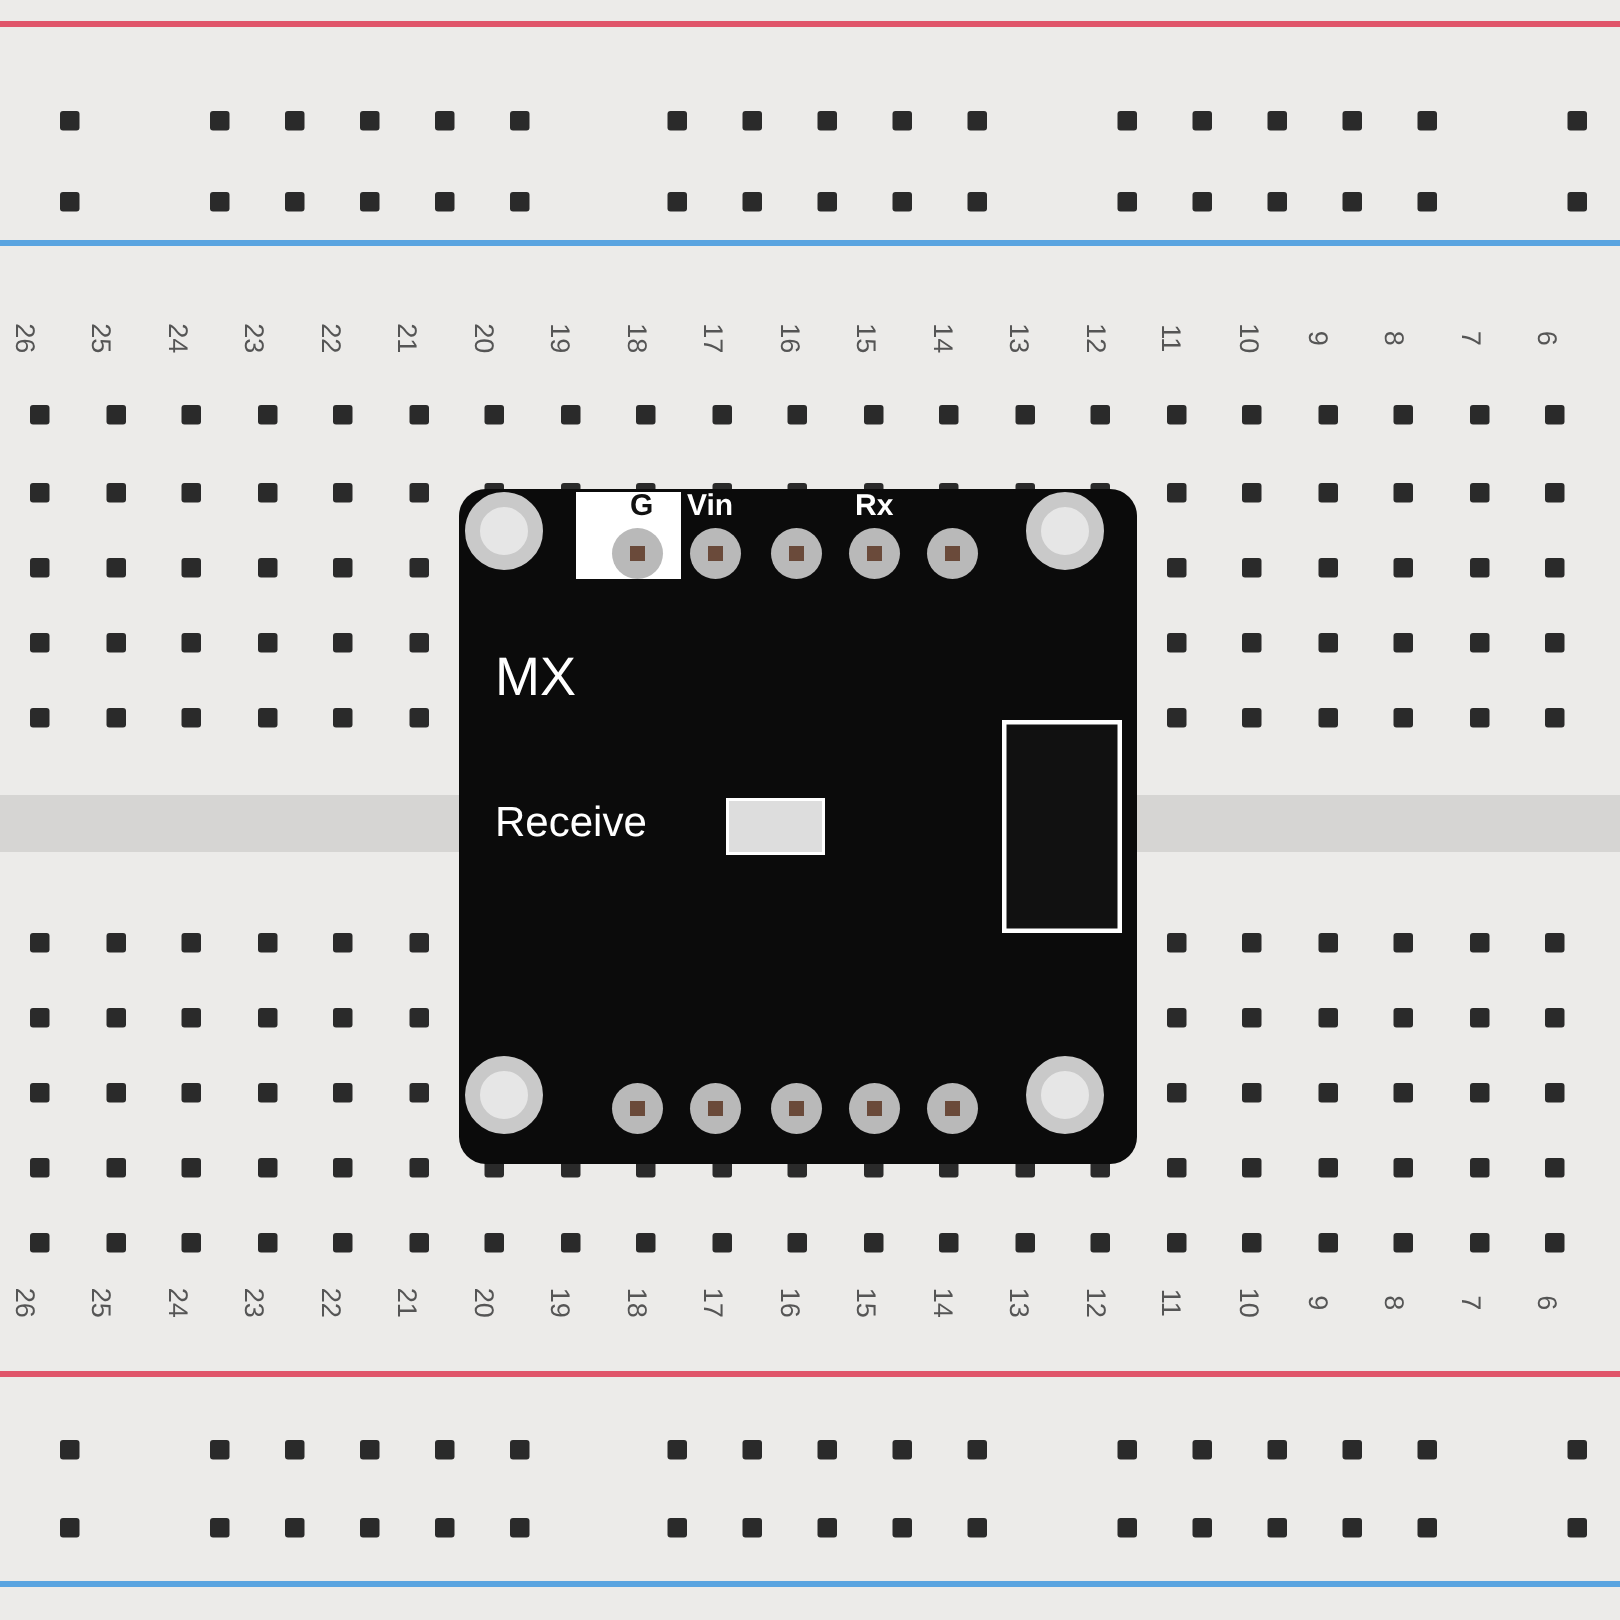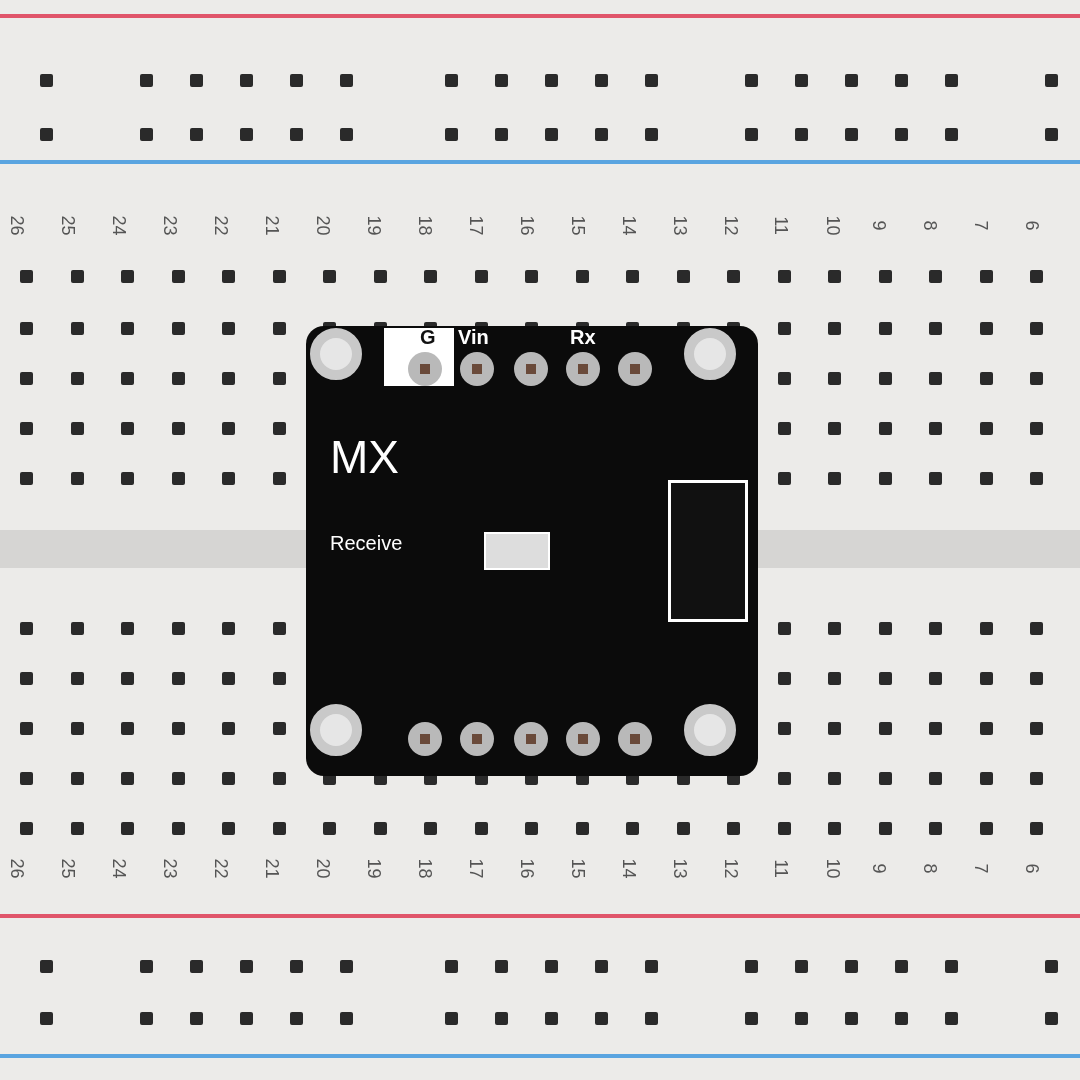--- a/index.html
+++ b/index.html
@@ -5,22 +5,22 @@
 body{margin:0;width:1080px;height:1080px;background:#ecebe9;position:relative;overflow:hidden;font-family:"Liberation Sans",sans-serif}
 .rail{position:absolute;left:0;width:1080px;height:4px}
 .hole{position:absolute;width:13px;height:13px;background:#2a2a2a;border-radius:2px}
 .num{position:absolute;font-size:18px;color:#555;transform:rotate(90deg)}
 .trench{position:absolute;left:0;top:530px;width:1080px;height:38px;background:#d6d5d3}
 .pcb{position:absolute;left:306px;top:326px;width:452px;height:450px;background:#0b0b0b;border-radius:18px}
 .mount{position:absolute;width:52px;height:52px;border-radius:50%;border:10px solid #c9c9c9;background:#e6e6e6;box-sizing:border-box}
 .pin{position:absolute;width:34px;height:34px;border-radius:50%;background:#b9b9b9}
 .pin::after{content:"";position:absolute;left:12px;top:12px;width:10px;height:10px;background:#6a4a3a}
 .lbl{position:absolute;color:#fff;font-weight:bold;font-size:20px}
-.recv{position:absolute;left:330px;top:532px;color:#fff;font-size:20px}
-.logo{position:absolute;left:330px;top:430px;color:#fff;font-size:46px}
+.recv{position:absolute;left:330px;top:532px;color:#fff;font-size:28px}
+.logo{position:absolute;left:330px;top:430px;color:#fff;font-size:36px}
 .conn{position:absolute;left:668px;top:480px;width:80px;height:142px;border:3px solid #fff;background:#111;box-sizing:border-box}
 .led{position:absolute;left:484px;top:532px;width:66px;height:38px;border:2px solid #fff;background:#ddd;box-sizing:border-box}
 </style>
 </head>
 <body>
 
 <div class="rail" style="top:14px;background:#e0556a"></div>
 <div class="rail" style="top:160px;background:#5aa4e0"></div>
 <div class="rail" style="top:914px;background:#e0556a"></div>
 <div class="rail" style="top:1054px;background:#5aa4e0"></div>

